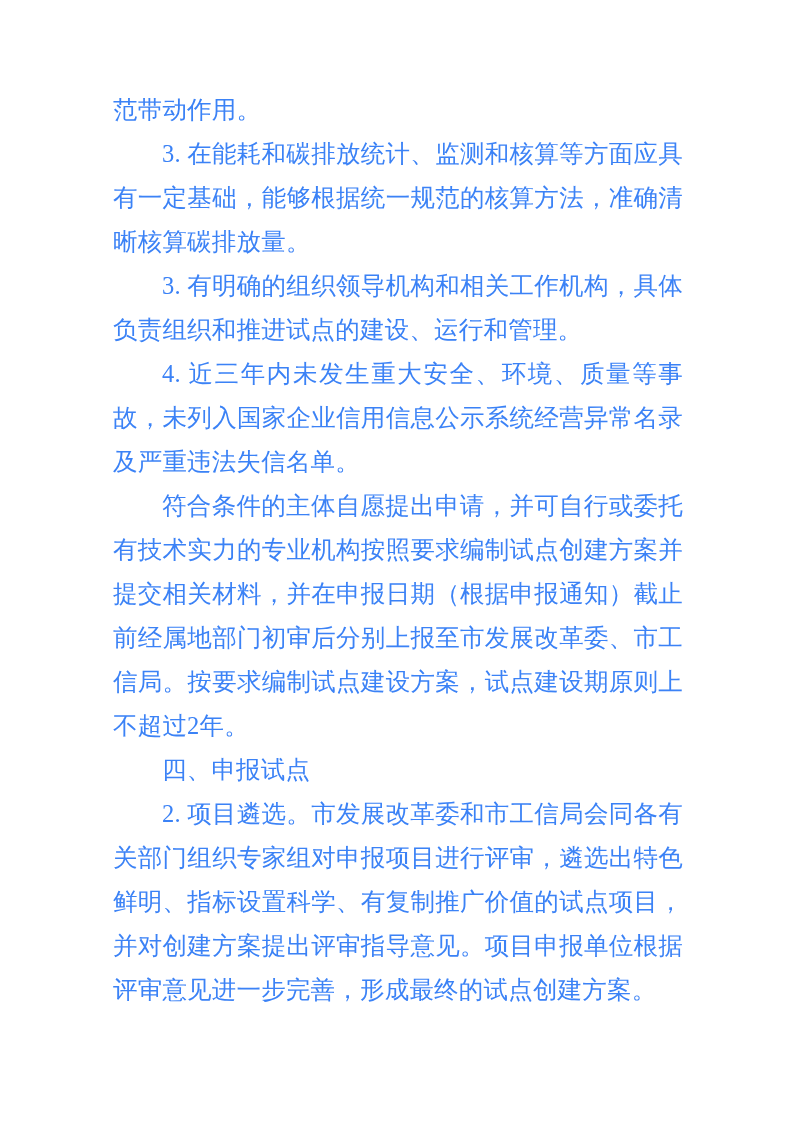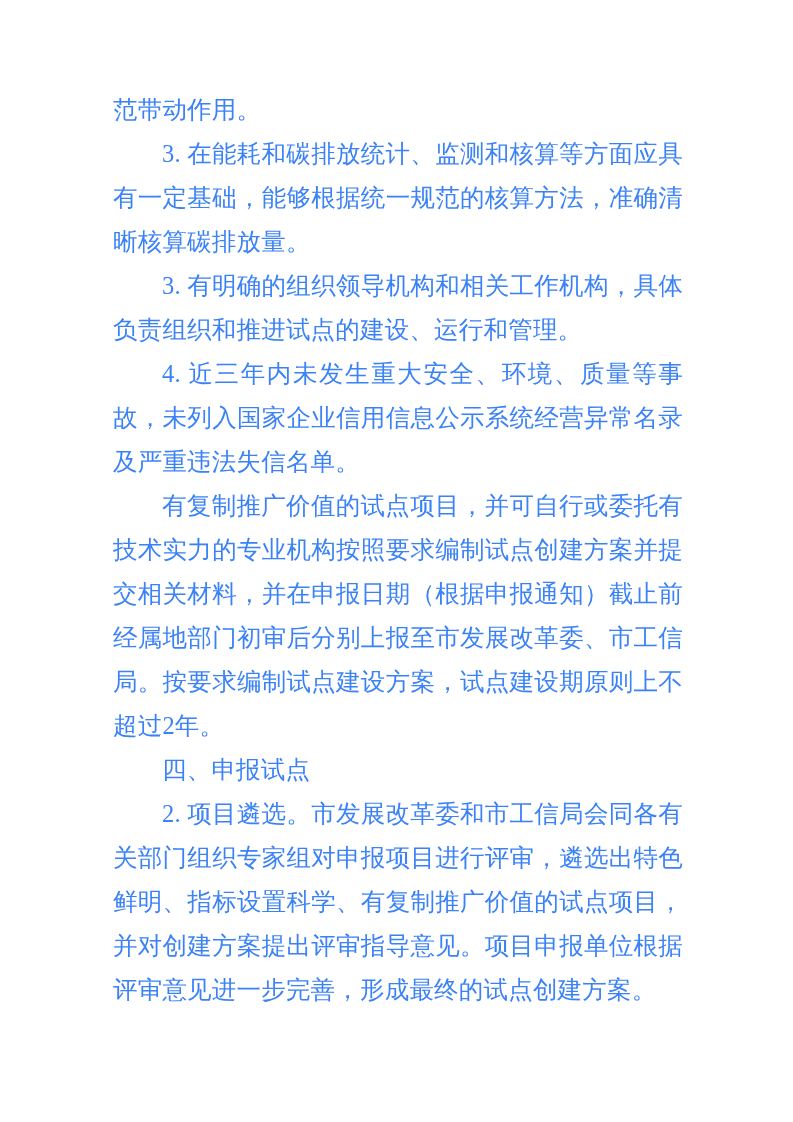--- a/index.html
+++ b/index.html
@@ -45,18 +45,18 @@
 </style>
 </head>
 <body>
 
 <div class="page">
   <div class="content">
     <p class="para noindent">范带动作用。</p>
     <p class="para indent">3. 在能耗和碳排放统计、监测和核算等方面应具有一定基础，能够根据统一规范的核算方法，准确清晰核算碳排放量。</p>
     <p class="para indent">3. 有明确的组织领导机构和相关工作机构，具体负责组织和推进试点的建设、运行和管理。</p>
     <p class="para indent">4. 近三年内未发生重大安全、环境、质量等事故，未列入国家企业信用信息公示系统经营异常名录及严重违法失信名单。</p>
-    <p class="para indent">有复制推广价值的试点项目，并可自行或委托有技术实力的专业机构按照要求编制试点创建方案并提交相关材料，并在申报日期（根据申报通知）截止前经属地部门初审后分别上报至市发展改革委、市工信局。按要求编制试点建设方案，试点建设期原则上不超过2年。</p>
+    <p class="para indent">符合条件的主体自愿提出申请，并可自行或委托有技术实力的专业机构按照要求编制试点创建方案并提交相关材料，并在申报日期（根据申报通知）截止前经属地部门初审后分别上报至市发展改革委、市工信局。按要求编制试点建设方案，试点建设期原则上不超过2年。</p>
     <p class="para indent">四、申报试点</p>
     <p class="para indent">2. 项目遴选。市发展改革委和市工信局会同各有关部门组织专家组对申报项目进行评审，遴选出特色鲜明、指标设置科学、有复制推广价值的试点项目，并对创建方案提出评审指导意见。项目申报单位根据评审意见进一步完善，形成最终的试点创建方案。</p>
 
   </div>
 </div>
 
 </body></html>

